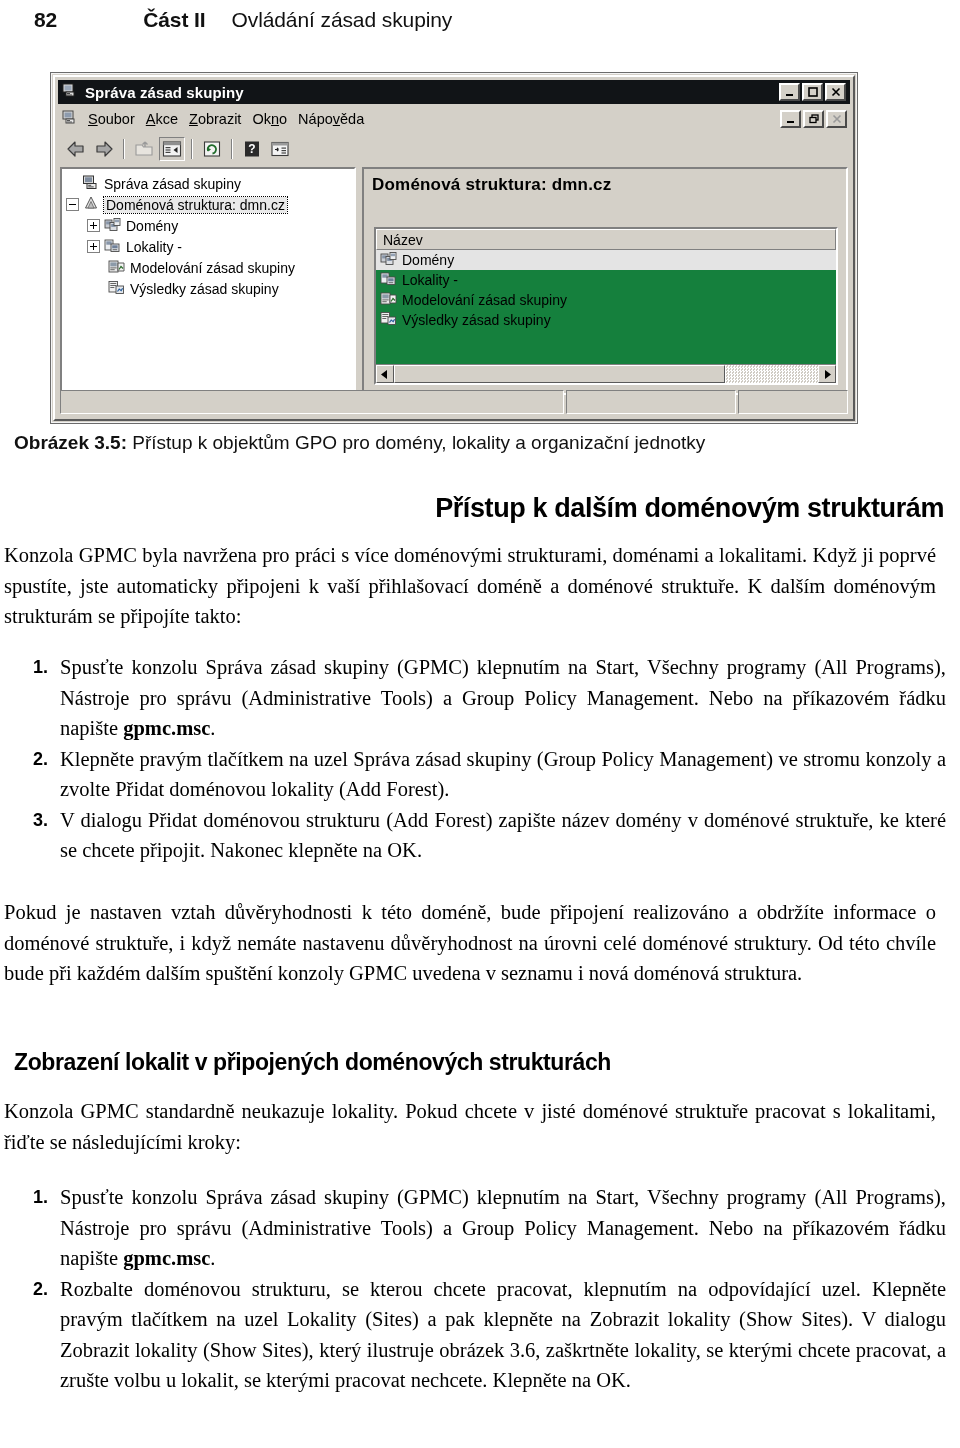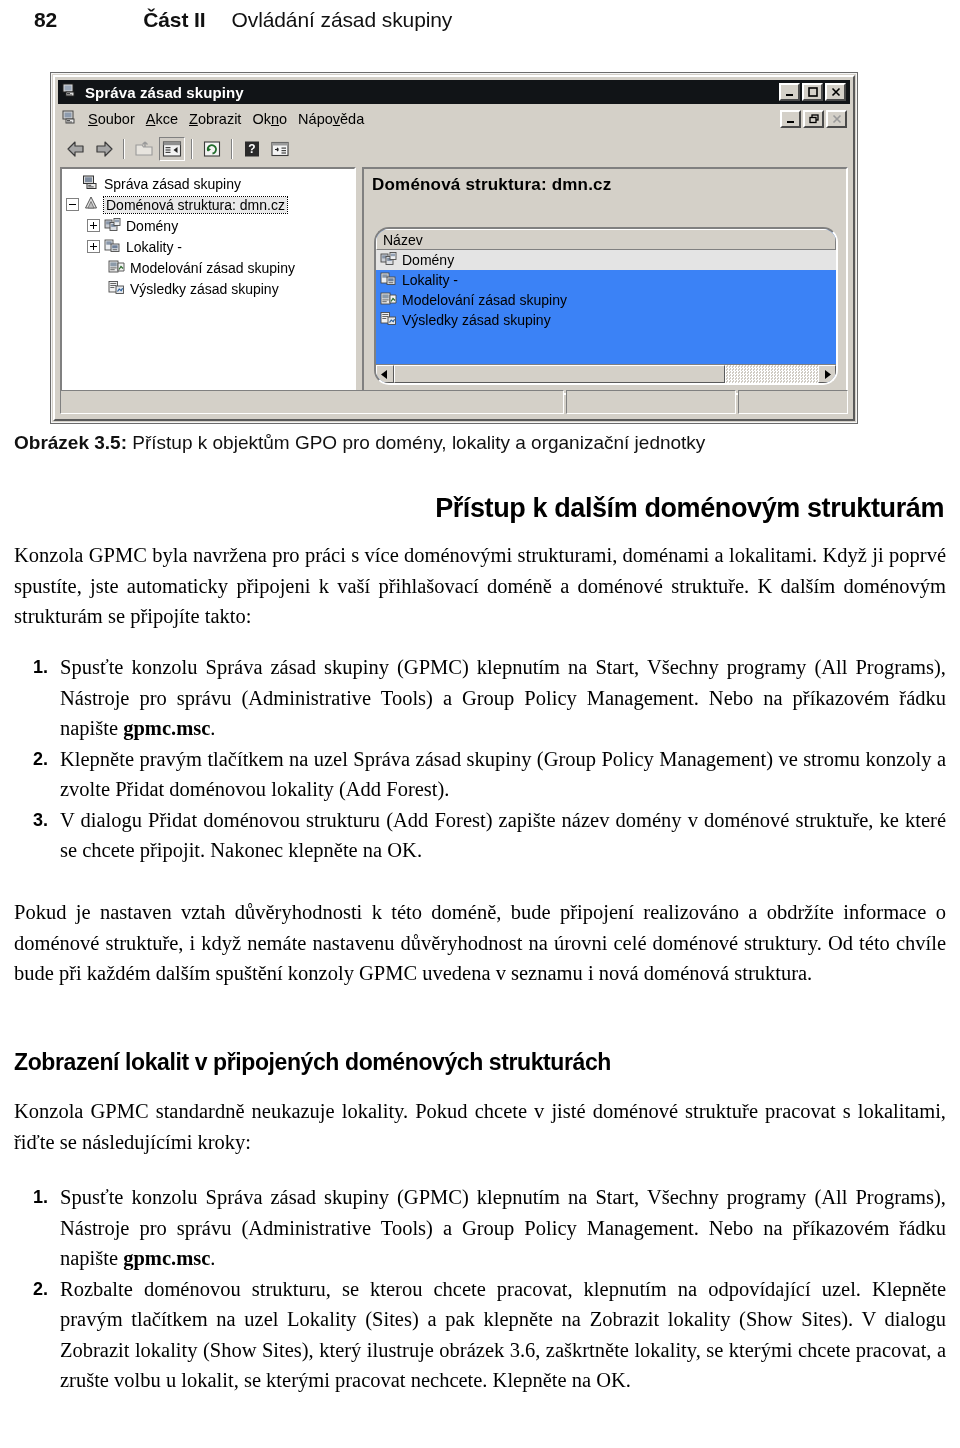--- a/index.html
+++ b/index.html
@@ -216,27 +216,26 @@
     font-size: 14px;
     color: #000;
   }
   .tabline {
     position: absolute; left: 0; right: 0; bottom: 0;
     height: 2px; border-top: 2px solid #ffffff;
   }
   .listview {
     position: absolute;
     left: 10px; right: 8px; top: 58px; bottom: 8px;
-    background: #3b82f6;
+    background: #15803d;
     border-top: 2px solid #808080;
     border-left: 2px solid #808080;
     border-right: 2px solid #ffffff;
     border-bottom: 2px solid #ffffff;
     overflow: hidden;
-    border-radius: 15px;
   }
   .lv-header {
     height: 21px;
     background: #d4d0c8;
     border-top: 1px solid #ffffff;
     border-left: 1px solid #ffffff;
     border-right: 1px solid #808080;
     border-bottom: 1px solid #808080;
     display: flex; align-items: center;
     padding-left: 6px;
@@ -321,21 +320,21 @@
     font-weight: bold;
     font-size: 27px;
     color: #000;
     letter-spacing: -0.4px;
   }
   #h1-a { top: 493px; text-align: right; }
   #h1-b { top: 1049px; font-size: 23px; }
 
   .para {
     position: absolute;
-    left: 14px;
+    left: 4px;
     width: 932px;
     font-family: "Liberation Serif", serif;
     font-size: 20.5px;
     line-height: 30.5px;
     color: #000;
     text-align: justify;
     text-justify: inter-word;
   }
   #p-intro { top: 540px; }
   #p-trust { top: 897px; }

